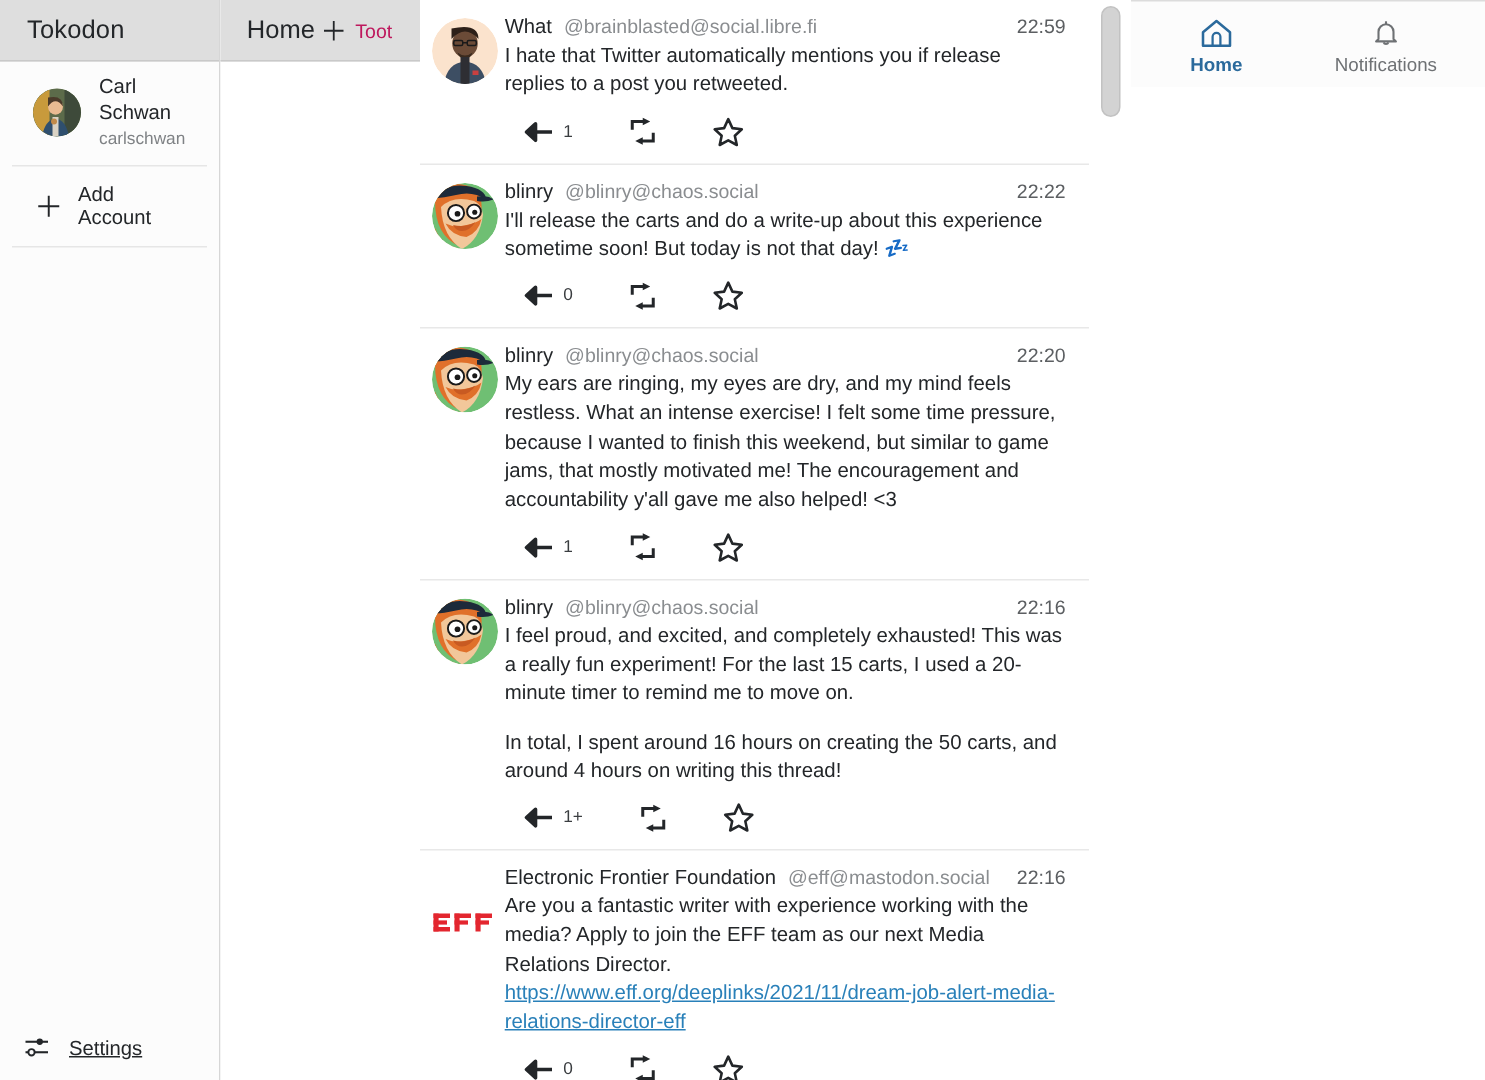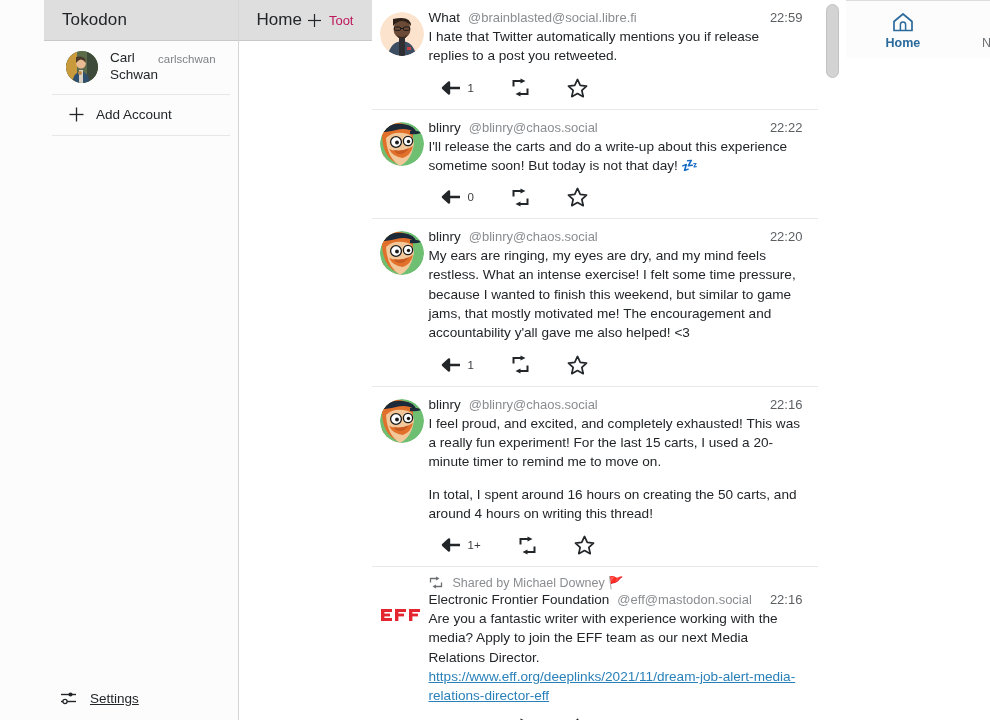--- a/index.html
+++ b/index.html
@@ -12,21 +12,20 @@
     background: #ffffff;
     color: #232629;
   }
 
   #app {
     position: relative;
     width: 990px;
     height: 720px;
     display: flex;
     background: #fcfcfc;
-    padding-left: 44px;
   }
 
   
   #sidebar {
     width: 290px;
     height: 720px;
     background: #fcfcfc;
     border-right: 1px solid #d6d6d6;
     display: flex;
     flex-direction: column;
@@ -58,21 +57,21 @@
     cursor: pointer;
   }
   .avatar-sm {
     width: 32px; height: 32px;
     border-radius: 50%;
     flex: 0 0 auto;
     overflow: hidden;
     position: relative;
     background: #6d7d57;
   }
-  .acct-texts { display: flex; flex-direction: row; line-height: 1.25; }
+  .acct-texts { display: flex; flex-direction: column; line-height: 1.25; }
   .acct-name { font-size: 13.5px; color: #232629; }
   .acct-handle { font-size: 11.5px; color: #7f8285; margin-top: 2px; }
 
   .add-account {
     display: flex;
     align-items: center;
     gap: 11px;
     padding: 11px 14px 12px 16px;
     margin: 0 8px;
     border-bottom: 1px solid #e6e6e6;
@@ -589,33 +588,20 @@
                 <rect x="15" y="4" width="11" height="3"></rect>
                 <rect x="15" y="8.6" width="9" height="2.8"></rect>
                 <rect x="29" y="4" width="3.4" height="12"></rect>
                 <rect x="29" y="4" width="11" height="3"></rect>
                 <rect x="29" y="8.6" width="9" height="2.8"></rect>
               </g>
             </svg>
           </div>
         </div>
         <div class="post-body">
-          <div class="boost-line">
-            <span>
-              <svg width="16" height="13" viewBox="0 0 16 13" class="ico-gray">
-                <g stroke="currentColor" stroke-width="1.3" fill="none">
-                  <path d="M2.5 6.5 V2.5 H10"></path>
-                    <path d="M13.5 6.5 V10.5 H6"></path>
-                </g>
-                <path d="M8 0.5 L11.5 2.5 L8 4.5 Z" fill="currentColor"></path>
-                <path d="M8 8.5 L4.5 10.5 L8 12.5 Z" fill="currentColor"></path>
-              </svg>
-            </span>
-            <span class="bl-text">Shared by Michael Downey 🚩</span>
-          </div>
           <div class="post-head">
             <span class="display-name">Electronic Frontier Foundation</span>
             <span class="handle">@eff@mastodon.social</span>
             <span class="timestamp">22:16</span>
           </div>
           <div class="post-content">
             <p><span>Are you a fantastic writer with experience working with the media? Apply to join the EFF team as our next Media Relations Director. </span><a href="#">https://www.eff.org/deeplinks/2021/11/dream-job-alert-media-relations-director-eff</a></p>
           </div>
           <div class="actions">
             <div class="action-btn">

